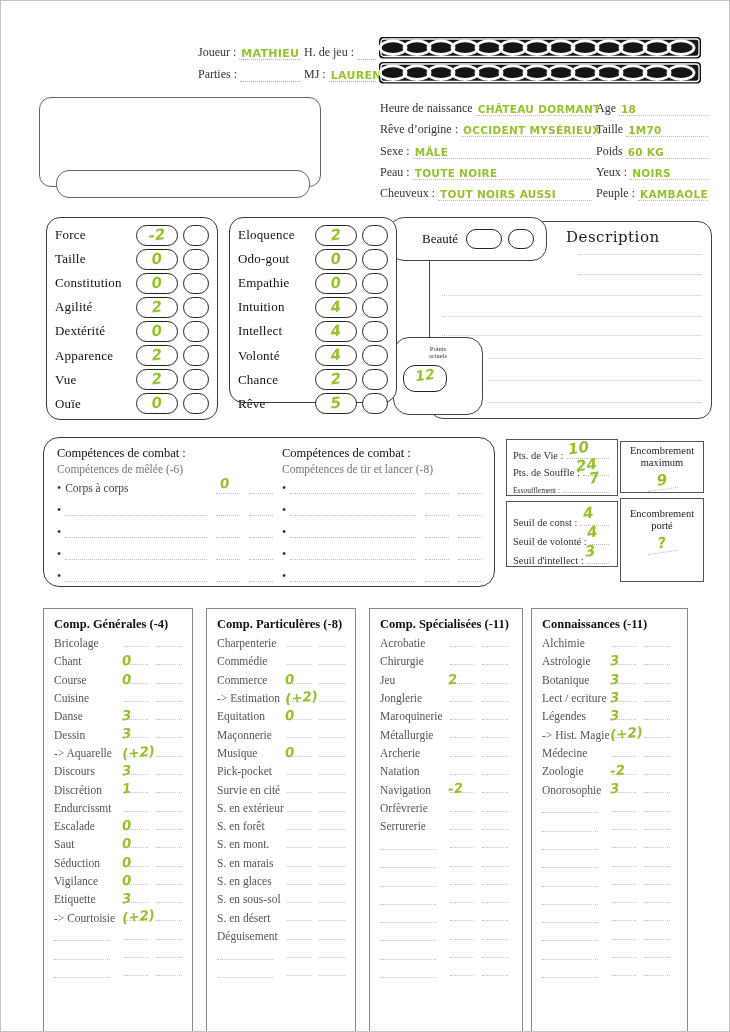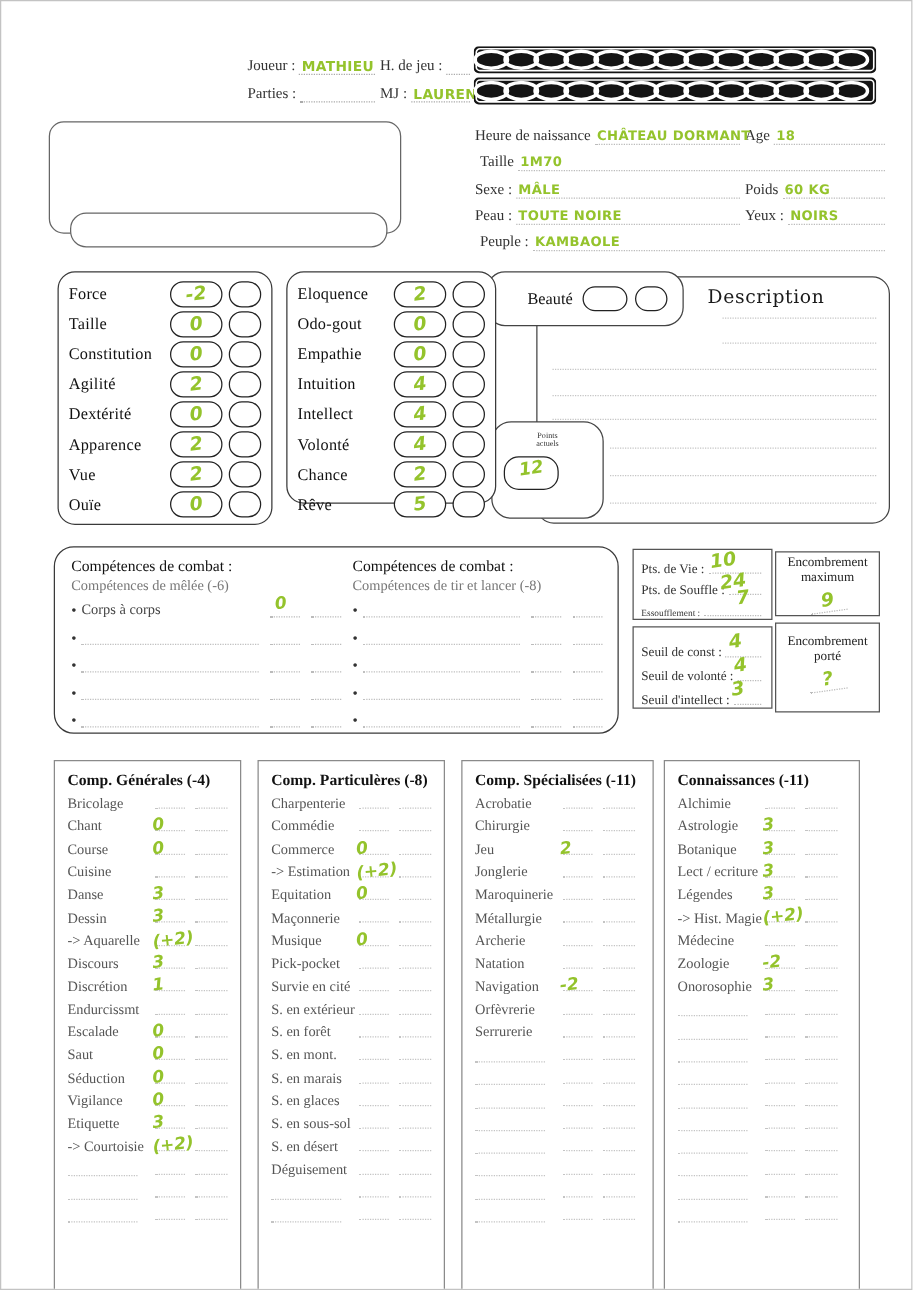--- a/index.html
+++ b/index.html
@@ -85,21 +85,21 @@
   .vrow{display:flex;align-items:flex-end;position:relative;height:17px;}
   .vbot .vrow{height:19px;}
   .vlabel{font-size:10.5px;color:#333;white-space:nowrap;}
   .vsmall{font-size:7.5px;}
   .vdots{flex:1;border-bottom:1px dotted #bbb;margin:0 2px 2px 3px;height:10px;}
   .vval{position:absolute;font-size:15px;top:-5px;transform:rotate(-8deg);}
   .vv1{right:22px;} .vv2{right:14px;} .vv3{right:12px;top:-9px;}
   .vv4{right:18px;} .vv5{right:14px;} .vv6{right:16px;}
   .encbox{position:absolute;border:1.4px solid #555;background:#fff;box-sizing:border-box;text-align:center;}
   .enc1{left:619px;top:440px;width:84px;height:52px;}
-  .enc2{left:619px;top:497px;width:84px;height:72px;padding-top:6px;}
+  .enc2{left:619px;top:497px;width:84px;height:84px;padding-top:6px;}
   .enclabel{font-size:10.5px;color:#222;line-height:1.15;margin-top:3px;}
   .encval{display:inline-block;min-width:30px;border-bottom:1px dotted #bbb;font-size:15px;margin-top:2px;transform:rotate(-8deg);}
   
   .sbox{position:absolute;top:607px;height:464px;border:1px solid #8a8a8a;background:#fff;box-sizing:border-box;}
   .s1{left:42px;width:150px;} .s2{left:205px;width:150px;}
   .s3{left:368px;width:154px;} .s4{left:530px;width:157px;}
   .stitle{margin:8px 0 2px 10px;font-weight:bold;font-size:12.5px;color:#111;white-space:nowrap;}
   .skill-row{height:18.3px;display:flex;align-items:center;padding-left:10px;position:relative;}
   .skill-label{font-size:11.5px;color:#555;white-space:nowrap;}
   .skill-label:empty{width:56px;border-bottom:1px dotted #c4c4c4;height:10px;}
@@ -182,20 +182,26 @@
           </span>
       </span>
       <span class="id-pair id-pair-right">
         <span class="id-label">Age</span>
         <span class="id-value">
             <span class="handtext">18</span>
           </span>
       </span>
     </div>
       <div class="id-row">
+      <span class="id-pair id-pair-left">
+        <span class="id-label">Rêve d’origine :</span>
+        <span class="id-value">
+            <span class="handtext">OCCIDENT MYSÉRIEUX</span>
+          </span>
+      </span>
       <span class="id-pair id-pair-right">
         <span class="id-label">Taille</span>
         <span class="id-value">
             <span class="handtext">1M70</span>
           </span>
       </span>
     </div>
       <div class="id-row">
       <span class="id-pair id-pair-left">
         <span class="id-label">Sexe :</span>
@@ -218,20 +224,26 @@
           </span>
       </span>
       <span class="id-pair id-pair-right">
         <span class="id-label">Yeux :</span>
         <span class="id-value">
             <span class="handtext">NOIRS</span>
           </span>
       </span>
     </div>
       <div class="id-row">
+      <span class="id-pair id-pair-left">
+        <span class="id-label">Cheuveux :</span>
+        <span class="id-value">
+            <span class="handtext">TOUT NOIRS AUSSI</span>
+          </span>
+      </span>
       <span class="id-pair id-pair-right">
         <span class="id-label">Peuple :</span>
         <span class="id-value">
             <span class="handtext">KAMBAOLE</span>
           </span>
       </span>
     </div>
     </div>
 
   <div class="descbox">

